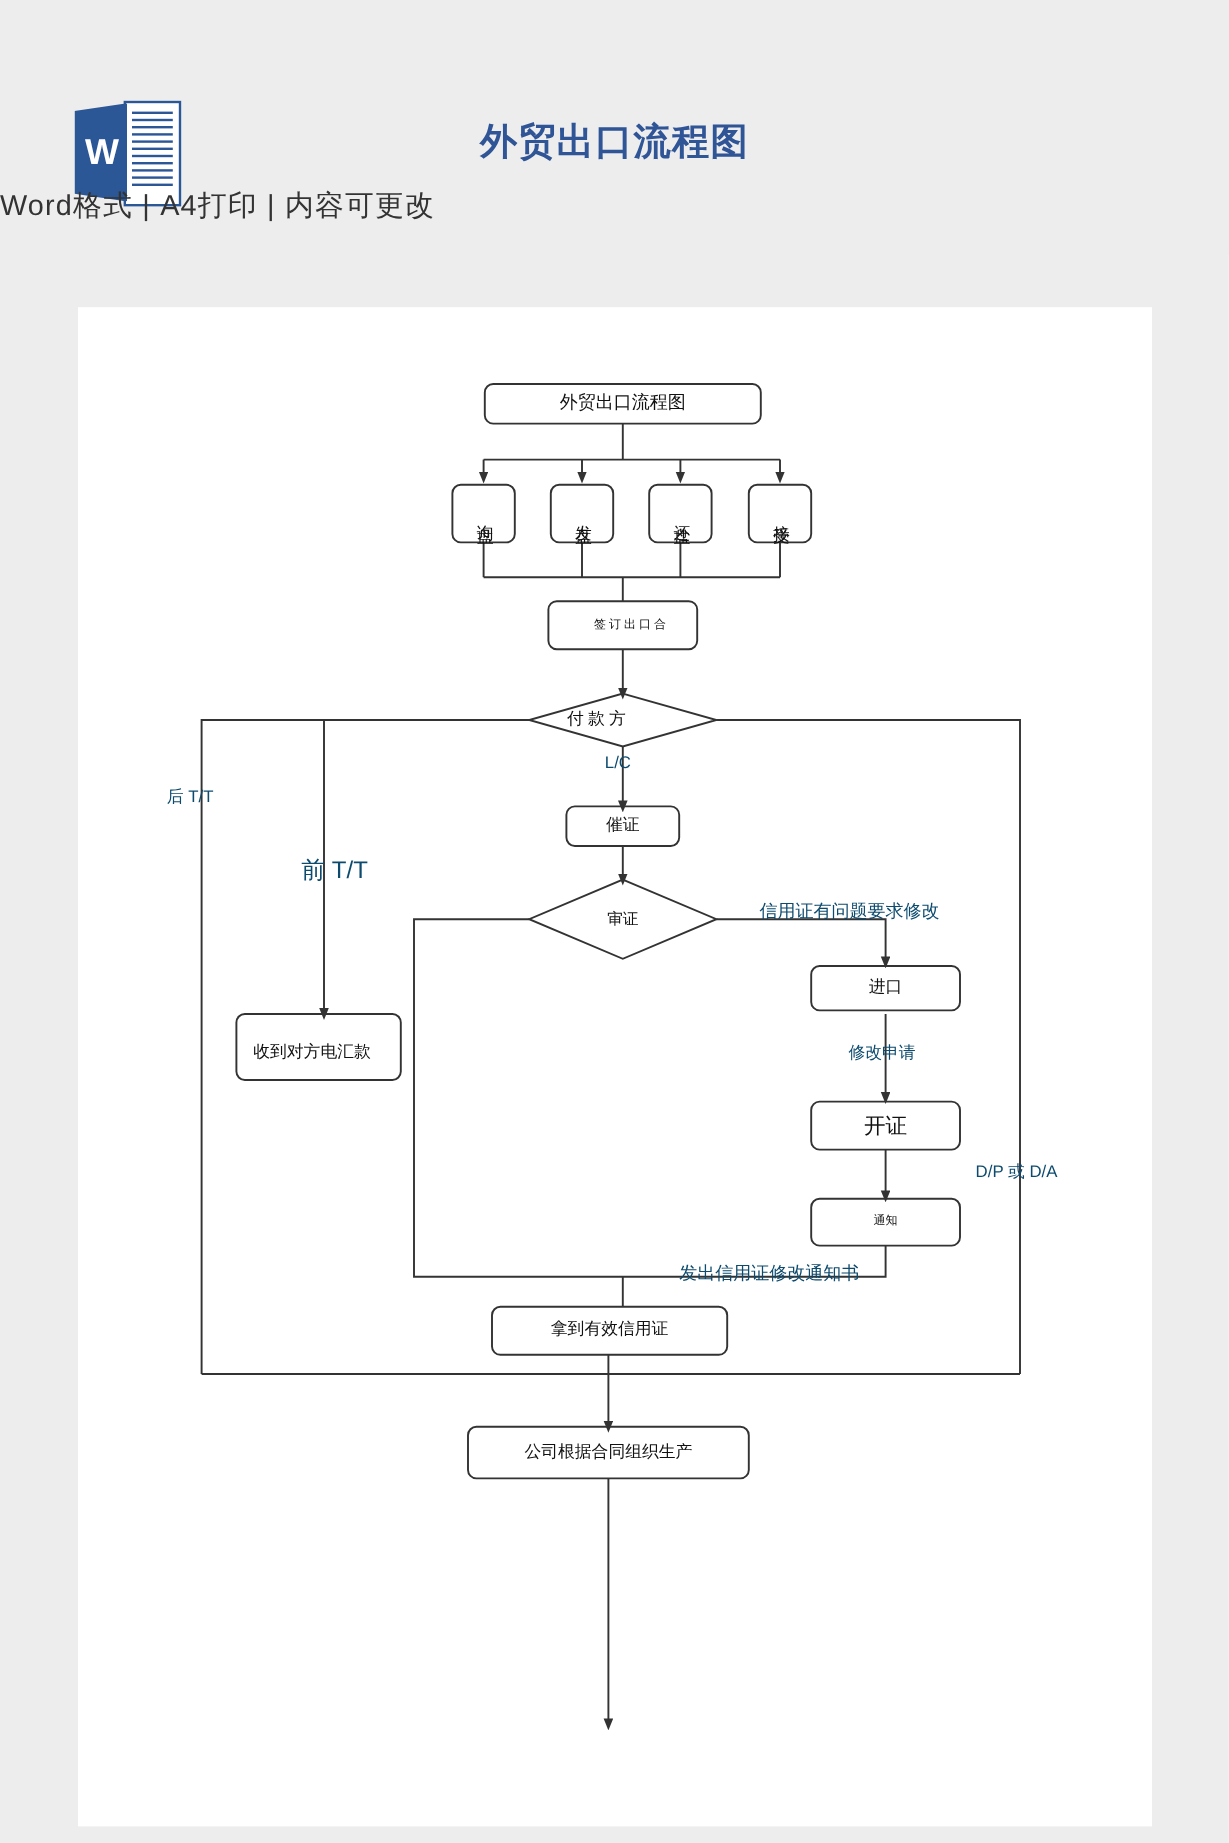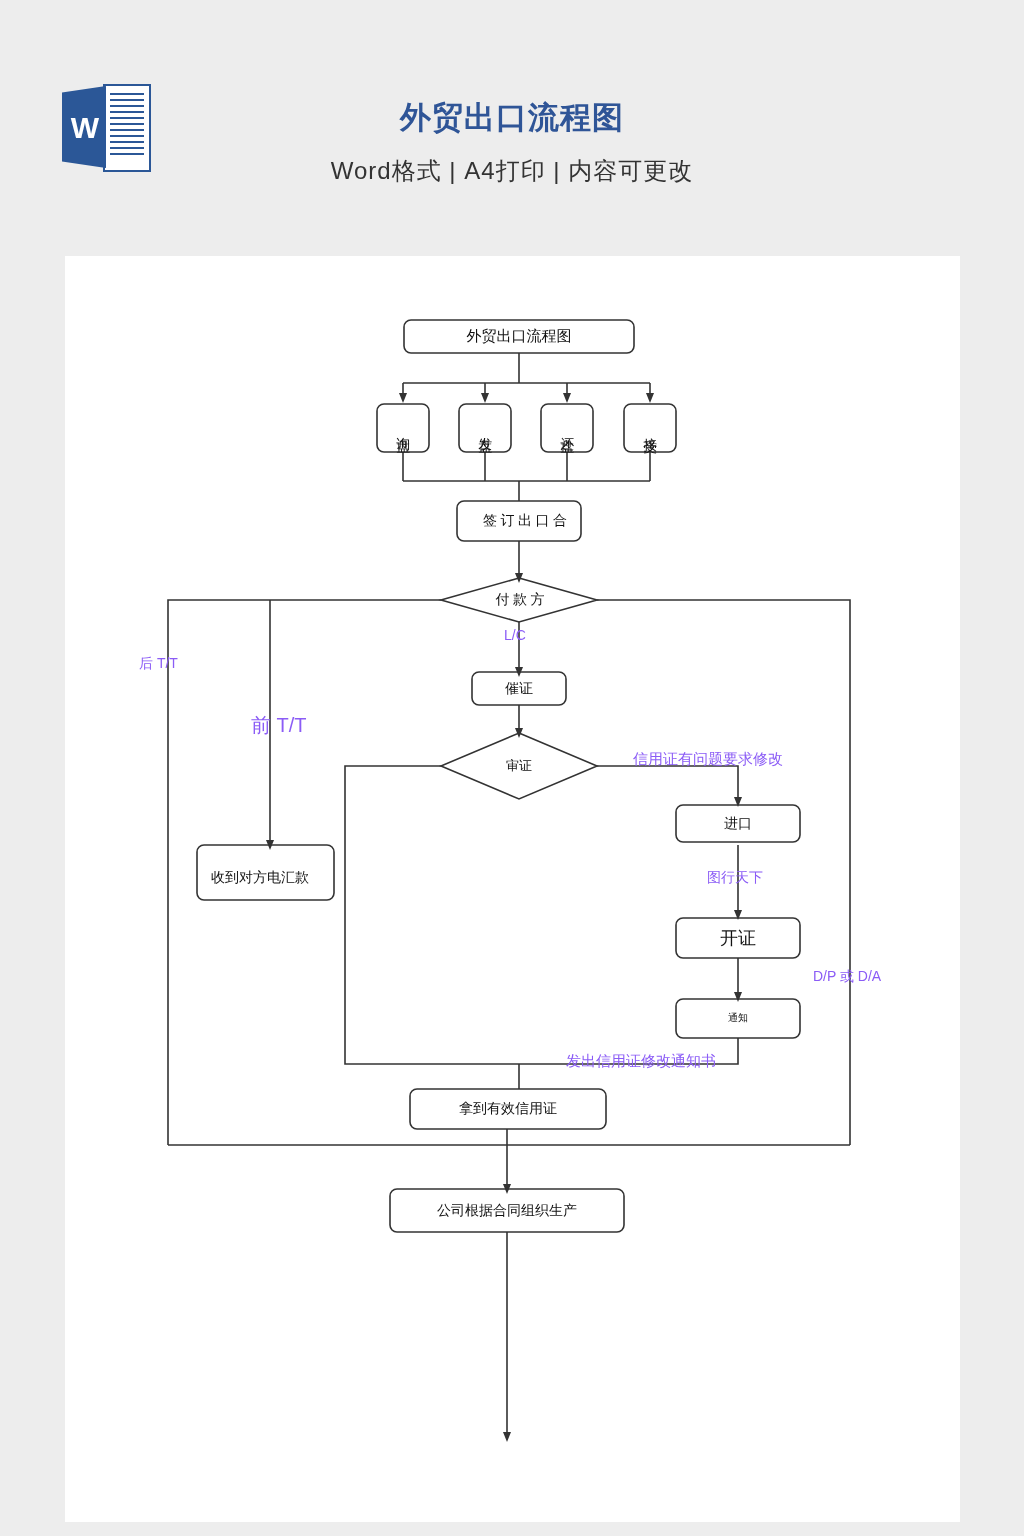--- a/index.html
+++ b/index.html
@@ -20,40 +20,40 @@
              font-size:30px;font-weight:bold;text-align:center;line-height:36px;
              font-family:"Liberation Sans",sans-serif;}
   .wl-page{position:absolute;left:41px;top:0px;width:48px;height:88px;background:#fff;
            border:2px solid #2b5797;box-sizing:border-box;}
   .wl-page i{display:block;height:2px;background:#2b5797;margin:4px 5px 0 5px;}
   .wl-page i:first-child{margin-top:7px;}
 
   .title{position:absolute;left:0;top:97px;width:1024px;text-align:center;
          color:#2f5597;font-size:31px;font-weight:bold;letter-spacing:1px;
          font-family:"Liberation Sans",sans-serif;}
-  .subtitle{position:absolute;left:0;top:155px;width:1024px;text-align:center;
+  .subtitle{position:absolute;left:0;top:155px;width:1024px;
          color:#333;font-size:24px;font-weight:normal;letter-spacing:1px;
          font-family:"Liberation Sans",sans-serif;}
 
   
   .page{position:absolute;left:65px;top:256px;width:895px;height:1266px;background:#ffffff;}
 
   
   .watermark{position:absolute;left:245px;top:380px;width:400px;height:120px;
              color:#e8e8e8;font-size:78px;font-weight:bold;letter-spacing:8px;
              font-family:"Liberation Serif",serif;pointer-events:none;}
 
   
   .diagram{position:absolute;left:0;top:0;width:1024px;height:1536px;}
 
   
   .node{position:absolute;display:flex;align-items:center;justify-content:center;
         text-align:center;color:#111;font-family:"Liberation Serif",serif;
         line-height:1.25;pointer-events:none;}
-  .edge-label{position:absolute;color:#8b5cf6;font-family:"Liberation Serif",serif;
+  .edge-label{position:absolute;color:#0c4a6e;font-family:"Liberation Serif",serif;
         white-space:nowrap;pointer-events:none;}
   .edge-label.sans{font-family:"Liberation Sans",sans-serif;}
 </style>
 </head>
 <body>
 
 <div id="root">
 
   <div class="header">
 
@@ -150,23 +150,23 @@
     </g>
   </svg>
 
   <div class="node" style="left:404px;top:320px;width:230px;height:33px;font-size:15px;">外贸出口流程图</div>
 
   <div class="node" style="left:377px;top:404px;width:52px;height:48px;font-size:14px;writing-mode:vertical-rl;letter-spacing:2px;">询盘</div>
   <div class="node" style="left:459px;top:404px;width:52px;height:48px;font-size:14px;writing-mode:vertical-rl;letter-spacing:2px;">发盘</div>
   <div class="node" style="left:541px;top:404px;width:52px;height:48px;font-size:14px;writing-mode:vertical-rl;letter-spacing:2px;">还盘</div>
   <div class="node" style="left:624px;top:404px;width:52px;height:48px;font-size:14px;writing-mode:vertical-rl;letter-spacing:2px;">接受</div>
 
-  <div class="node" style="left:457px;top:501px;width:136px;height:40px;font-size:14px;border-radius:13px;">签 订 出 口 合</div>
+  <div class="node" style="left:457px;top:501px;width:136px;height:40px;font-size:10px;border-radius:13px;">签 订 出 口 合</div>
 
-  <div class="node" style="left:460px;top:586px;width:120px;height:28px;font-size:14px;">付 款 方</div>
+  <div class="node" style="left:437px;top:586px;width:120px;height:28px;font-size:14px;">付 款 方</div>
 
   <div class="node" style="left:472px;top:672px;width:94px;height:33px;font-size:14px;">催证</div>
 
   <div class="node" style="left:469px;top:753px;width:100px;height:26px;font-size:13px;">审证</div>
 
   <div class="node" style="left:205px;top:845px;width:120px;height:65px;font-size:14px;justify-content:flex-start;text-align:left;padding-left:6px;">收到对方电汇款</div>
 
   <div class="node" style="left:676px;top:805px;width:124px;height:37px;font-size:14px;">进口</div>
   <div class="node" style="left:676px;top:918px;width:124px;height:40px;font-size:18px;">开证</div>
   <div class="node" style="left:676px;top:999px;width:124px;height:39px;font-size:10px;">通知</div>
@@ -175,19 +175,19 @@
   <div class="node" style="left:390px;top:1189px;width:234px;height:43px;font-size:14px;">公司根据合同组织生产</div>
 
   <div class="edge-label sans" style="left:139px;top:655px;font-size:14px;">后 T/T</div>
 
   <div class="edge-label sans" style="left:251px;top:712px;font-size:20px;">前 T/T</div>
 
   <div class="edge-label sans" style="left:504px;top:627px;font-size:14px;">L/C</div>
 
   <div class="edge-label" style="left:633px;top:750px;font-size:15px;">信用证有问题要求修改</div>
 
-  <div class="edge-label" style="left:707px;top:869px;font-size:14px;">图行天下</div>
+  <div class="edge-label" style="left:707px;top:869px;font-size:14px;">修改申请</div>
 
   <div class="edge-label sans" style="left:813px;top:968px;font-size:14px;">D/P 或 D/A</div>
 
   <div class="edge-label" style="left:566px;top:1052px;font-size:15px;">发出信用证修改通知书</div>
 
 </div>
 
 </body></html>

